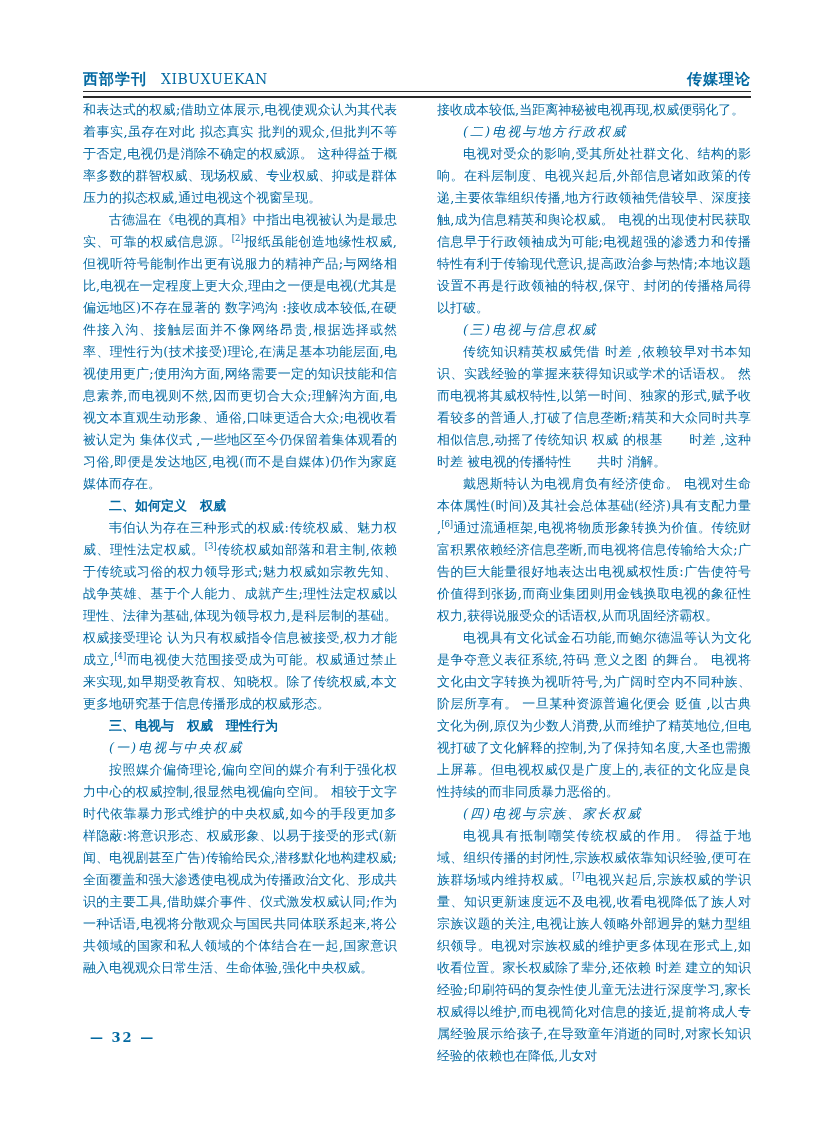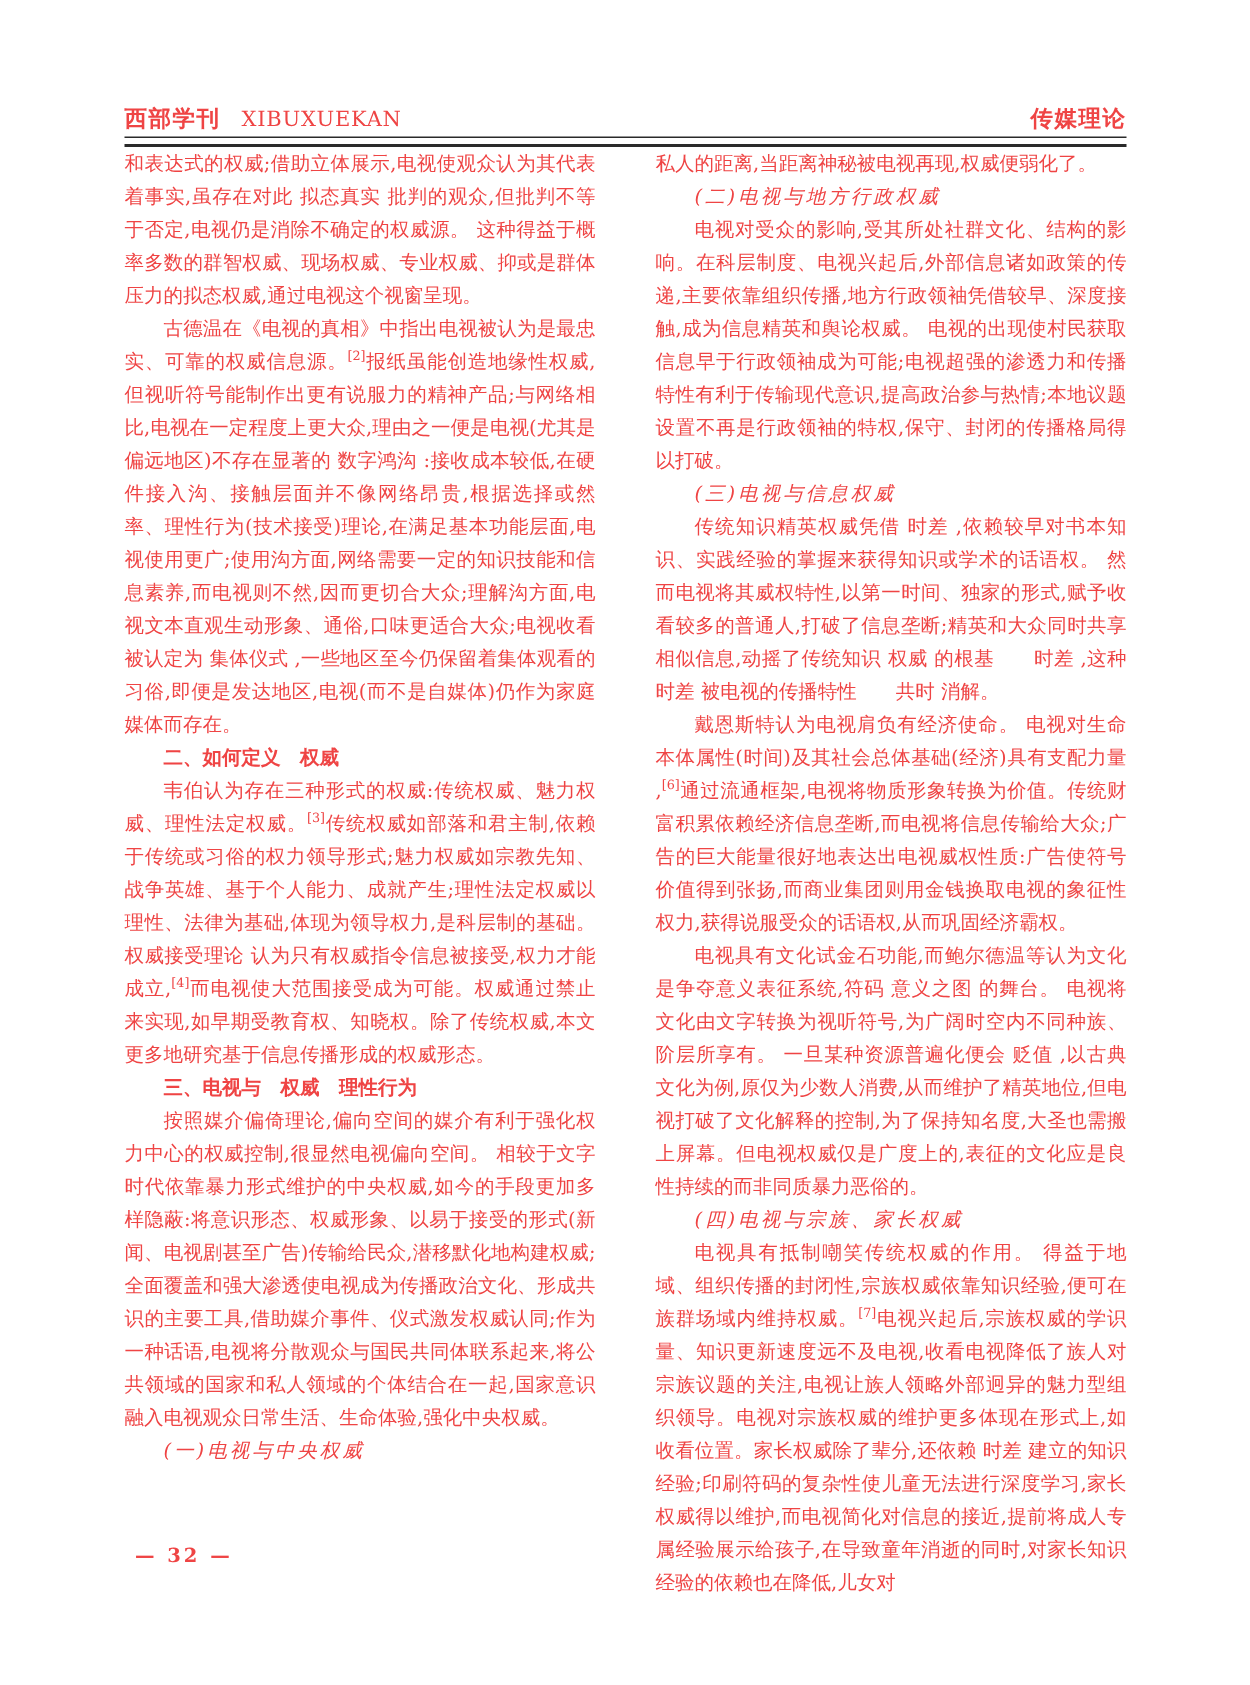--- a/index.html
+++ b/index.html
@@ -1,21 +1,21 @@
 <!DOCTYPE html>
 <html lang="zh"><head>
 <meta charset="utf-8">
 <style>
   html,body{margin:0;padding:0;background:#ffffff;}
   .page{
     position:relative;
     width:833px;height:1123px;
     background:#ffffff;
     font-family:"DejaVu Serif","Liberation Serif",serif;
-    color:#ef4444;
+    color:#0369a1;
     overflow:hidden;
     text-decoration:underline;
   }
   
   .header{
     position:absolute;left:83px;right:82px;top:70px;
     display:flex;justify-content:space-between;align-items:baseline;
     font-size:15px;line-height:18px;
   }
   .journal-name{
@@ -81,25 +81,25 @@
   </div>
   <div class="header-rule"></div>
 
   <div class="columns">
     <div class="column">
         <p class="blk p-cont">和表达式的权威;借助立体展示,电视使观众认为其代表着事实,虽存在对此 拟态真实 批判的观众,但批判不等于否定,电视仍是消除不确定的权威源。 这种得益于概率多数的群智权威、现场权威、专业权威、抑或是群体压力的拟态权威,通过电视这个视窗呈现。</p>
         <p class="blk p">古德温在《电视的真相》中指出电视被认为是最忠实、可靠的权威信息源。<sup>[2]</sup>报纸虽能创造地缘性权威,但视听符号能制作出更有说服力的精神产品;与网络相比,电视在一定程度上更大众,理由之一便是电视(尤其是偏远地区)不存在显著的 数字鸿沟 :接收成本较低,在硬件接入沟、接触层面并不像网络昂贵,根据选择或然率、理性行为(技术接受)理论,在满足基本功能层面,电视使用更广;使用沟方面,网络需要一定的知识技能和信息素养,而电视则不然,因而更切合大众;理解沟方面,电视文本直观生动形象、通俗,口味更适合大众;电视收看被认定为 集体仪式 ,一些地区至今仍保留着集体观看的习俗,即便是发达地区,电视(而不是自媒体)仍作为家庭媒体而存在。</p>
         <p class="blk h2">二、如何定义　权威</p>
         <p class="blk p">韦伯认为存在三种形式的权威:传统权威、魅力权威、理性法定权威。<sup>[3]</sup>传统权威如部落和君主制,依赖于传统或习俗的权力领导形式;魅力权威如宗教先知、战争英雄、基于个人能力、成就产生;理性法定权威以理性、法律为基础,体现为领导权力,是科层制的基础。 权威接受理论 认为只有权威指令信息被接受,权力才能成立,<sup>[4]</sup>而电视使大范围接受成为可能。权威通过禁止来实现,如早期受教育权、知晓权。除了传统权威,本文更多地研究基于信息传播形成的权威形态。</p>
         <p class="blk h2">三、电视与　权威　理性行为</p>
+        <p class="blk h3">(一)电视与中央权威</p>
         <p class="blk p">按照媒介偏倚理论,偏向空间的媒介有利于强化权力中心的权威控制,很显然电视偏向空间。 相较于文字时代依靠暴力形式维护的中央权威,如今的手段更加多样隐蔽:将意识形态、权威形象、以易于接受的形式(新闻、电视剧甚至广告)传输给民众,潜移默化地构建权威;全面覆盖和强大渗透使电视成为传播政治文化、形成共识的主要工具,借助媒介事件、仪式激发权威认同;作为一种话语,电视将分散观众与国民共同体联系起来,将公共领域的国家和私人领域的个体结合在一起,国家意识融入电视观众日常生活、生命体验,强化中央权威。</p>
-        <p class="blk h3">(一)电视与中央权威</p>
       </div>
     <div class="column">
-        <p class="blk p-cont">私人的距离,当距离神秘被电视再现,权威便弱化了。</p>
+        <p class="blk p-cont">接收成本较低,当距离神秘被电视再现,权威便弱化了。</p>
         <p class="blk h3">(二)电视与地方行政权威</p>
         <p class="blk p">电视对受众的影响,受其所处社群文化、结构的影响。在科层制度、电视兴起后,外部信息诸如政策的传递,主要依靠组织传播,地方行政领袖凭借较早、深度接触,成为信息精英和舆论权威。 电视的出现使村民获取信息早于行政领袖成为可能;电视超强的渗透力和传播特性有利于传输现代意识,提高政治参与热情;本地议题设置不再是行政领袖的特权,保守、封闭的传播格局得以打破。</p>
         <p class="blk h3">(三)电视与信息权威</p>
         <p class="blk p">传统知识精英权威凭借 时差 ,依赖较早对书本知识、实践经验的掌握来获得知识或学术的话语权。 然而电视将其威权特性,以第一时间、独家的形式,赋予收看较多的普通人,打破了信息垄断;精英和大众同时共享相似信息,动摇了传统知识 权威 的根基　　时差 ,这种 时差 被电视的传播特性　　共时 消解。</p>
         <p class="blk p">戴恩斯特认为电视肩负有经济使命。 电视对生命本体属性(时间)及其社会总体基础(经济)具有支配力量 ,<sup>[6]</sup>通过流通框架,电视将物质形象转换为价值。传统财富积累依赖经济信息垄断,而电视将信息传输给大众;广告的巨大能量很好地表达出电视威权性质:广告使符号价值得到张扬,而商业集团则用金钱换取电视的象征性权力,获得说服受众的话语权,从而巩固经济霸权。</p>
         <p class="blk p">电视具有文化试金石功能,而鲍尔德温等认为文化是争夺意义表征系统,符码 意义之图 的舞台。 电视将文化由文字转换为视听符号,为广阔时空内不同种族、阶层所享有。 一旦某种资源普遍化便会 贬值 ,以古典文化为例,原仅为少数人消费,从而维护了精英地位,但电视打破了文化解释的控制,为了保持知名度,大圣也需搬上屏幕。但电视权威仅是广度上的,表征的文化应是良性持续的而非同质暴力恶俗的。</p>
         <p class="blk h3">(四)电视与宗族、家长权威</p>
         <p class="blk p">电视具有抵制嘲笑传统权威的作用。 得益于地域、组织传播的封闭性,宗族权威依靠知识经验,便可在族群场域内维持权威。<sup>[7]</sup>电视兴起后,宗族权威的学识量、知识更新速度远不及电视,收看电视降低了族人对宗族议题的关注,电视让族人领略外部迥异的魅力型组织领导。电视对宗族权威的维护更多体现在形式上,如收看位置。家长权威除了辈分,还依赖 时差 建立的知识经验;印刷符码的复杂性使儿童无法进行深度学习,家长权威得以维护,而电视简化对信息的接近,提前将成人专属经验展示给孩子,在导致童年消逝的同时,对家长知识经验的依赖也在降低,儿女对</p>
       </div>
   </div>

